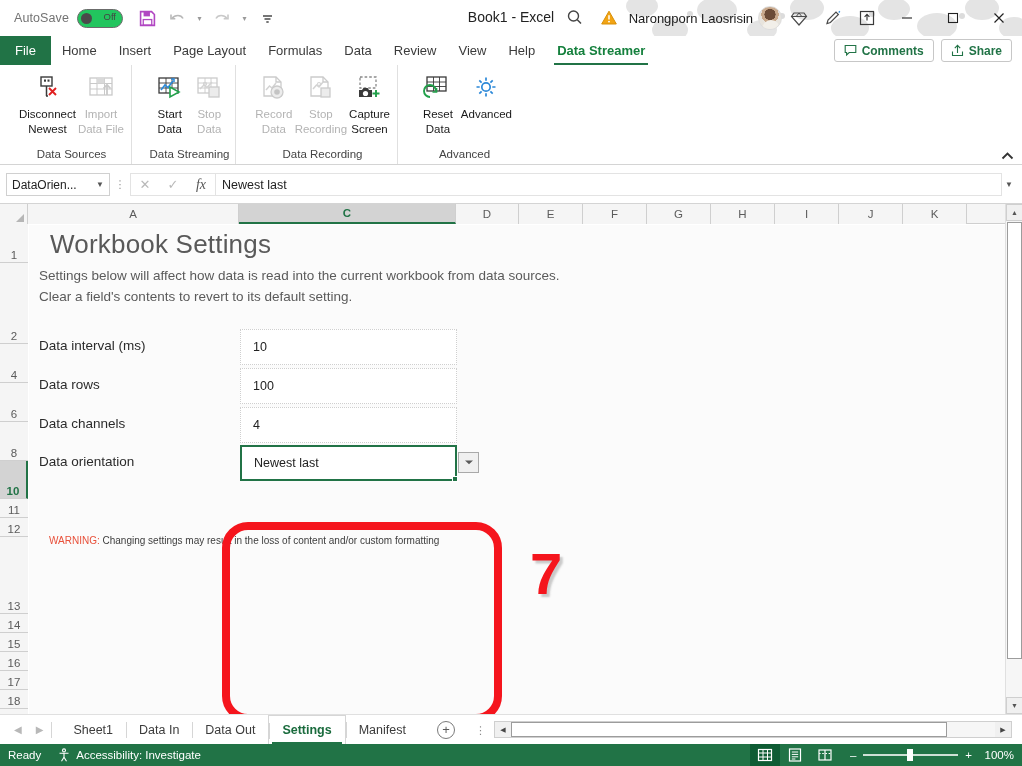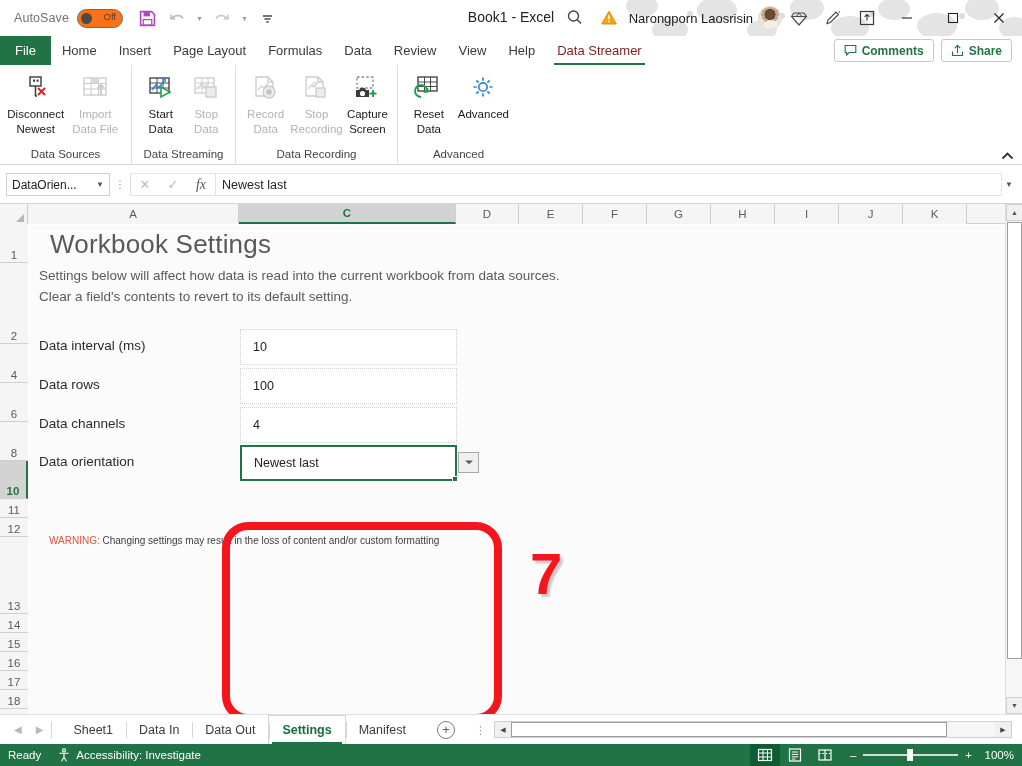--- a/index.html
+++ b/index.html
@@ -18,21 +18,21 @@
   }
   .tb-deco {
     position: absolute; right: 0; top: 0; width: 400px; height: 36px;
     overflow: hidden; pointer-events: none;
   }
   .autosave-label {
     font-size: 12.5px; color: #737373; margin-left: 14px; letter-spacing: .1px;
   }
   .toggle {
     width: 46px; height: 19px; border-radius: 10px; border: 1.4px solid #6b6b6b;
-    margin-left: 8px; position: relative; background: #f97316; display: inline-block; text-decoration: underline;
+    margin-left: 8px; position: relative; background: #22c55e; display: inline-block; text-decoration: underline;
   }
   .toggle .knob {
     position: absolute; left: 3px; top: 3px; width: 11px; height: 11px;
     border-radius: 50%; background: #4a4a4a;
   }
   .toggle .tg-text {
     position: absolute; right: 6px; top: 1px; font-size: 9.5px; color: #444;
   }
   .qat { display: flex; align-items: center; margin-left: 10px; gap: 2px; }
   .qat-btn {
@@ -69,38 +69,38 @@
     position: absolute; left: 0; top: 36px; width: 1022px; height: 29px;
     background: #fff; display: flex; align-items: stretch;
   }
   .rtab {
     font-size: 13px; color: #3b3b3b; padding: 0 11px;
     display: flex; align-items: center; position: relative; white-space: nowrap;
   }
   .rtab.file {
     background: #217346; color: #fff; padding: 0 15px; font-size: 13px;
   }
-  .rtab.active { color: #7f1d1d; font-weight: normal; }
+  .rtab.active { color: #15803d; font-weight: bold; }
   .rtab.active::after {
     content: ""; position: absolute; left: 8px; right: 8px; bottom: 0;
     height: 2.5px; background: #217346;
   }
   .ribbon-right { margin-left: auto; display: flex; align-items: center; gap: 7px; padding-right: 10px; }
   .ghost-btn {
     border: 1px solid #c7c7c7; border-radius: 3px; height: 23px; padding: 0 9px;
     display: flex; align-items: center; gap: 5px; font-size: 12px; color: #217346;
     background: #fff; font-weight: bold;
   }
 
   
   .ribbon {
     position: absolute; left: 0; top: 65px; width: 1022px; height: 100px;
     background: #fff; border-bottom: 1px solid #d4d4d4; display: flex;
   }
-  .rgroup { position: relative; display: flex; flex-direction: column; height: 100%; }
+  .rgroup { position: relative; display: flex; flex-direction: column; height: 100%; padding-left: 12px; }
   .rgroup + .rgroup { border-left: 1px solid #e0e0e0; }
   .rgroup-items { display: flex; flex: 1; align-items: flex-start; padding: 4px 6px 0 6px; }
   .rgroup-label {
     font-size: 11.5px; color: #444; text-align: center; padding-bottom: 4px;
   }
   .ritem {
     width: 62px; display: flex; flex-direction: column; align-items: center;
     padding: 3px 1px 0; cursor: default;
   }
   .ritem .ico { height: 34px; display: flex; align-items: center; justify-content: center; }

